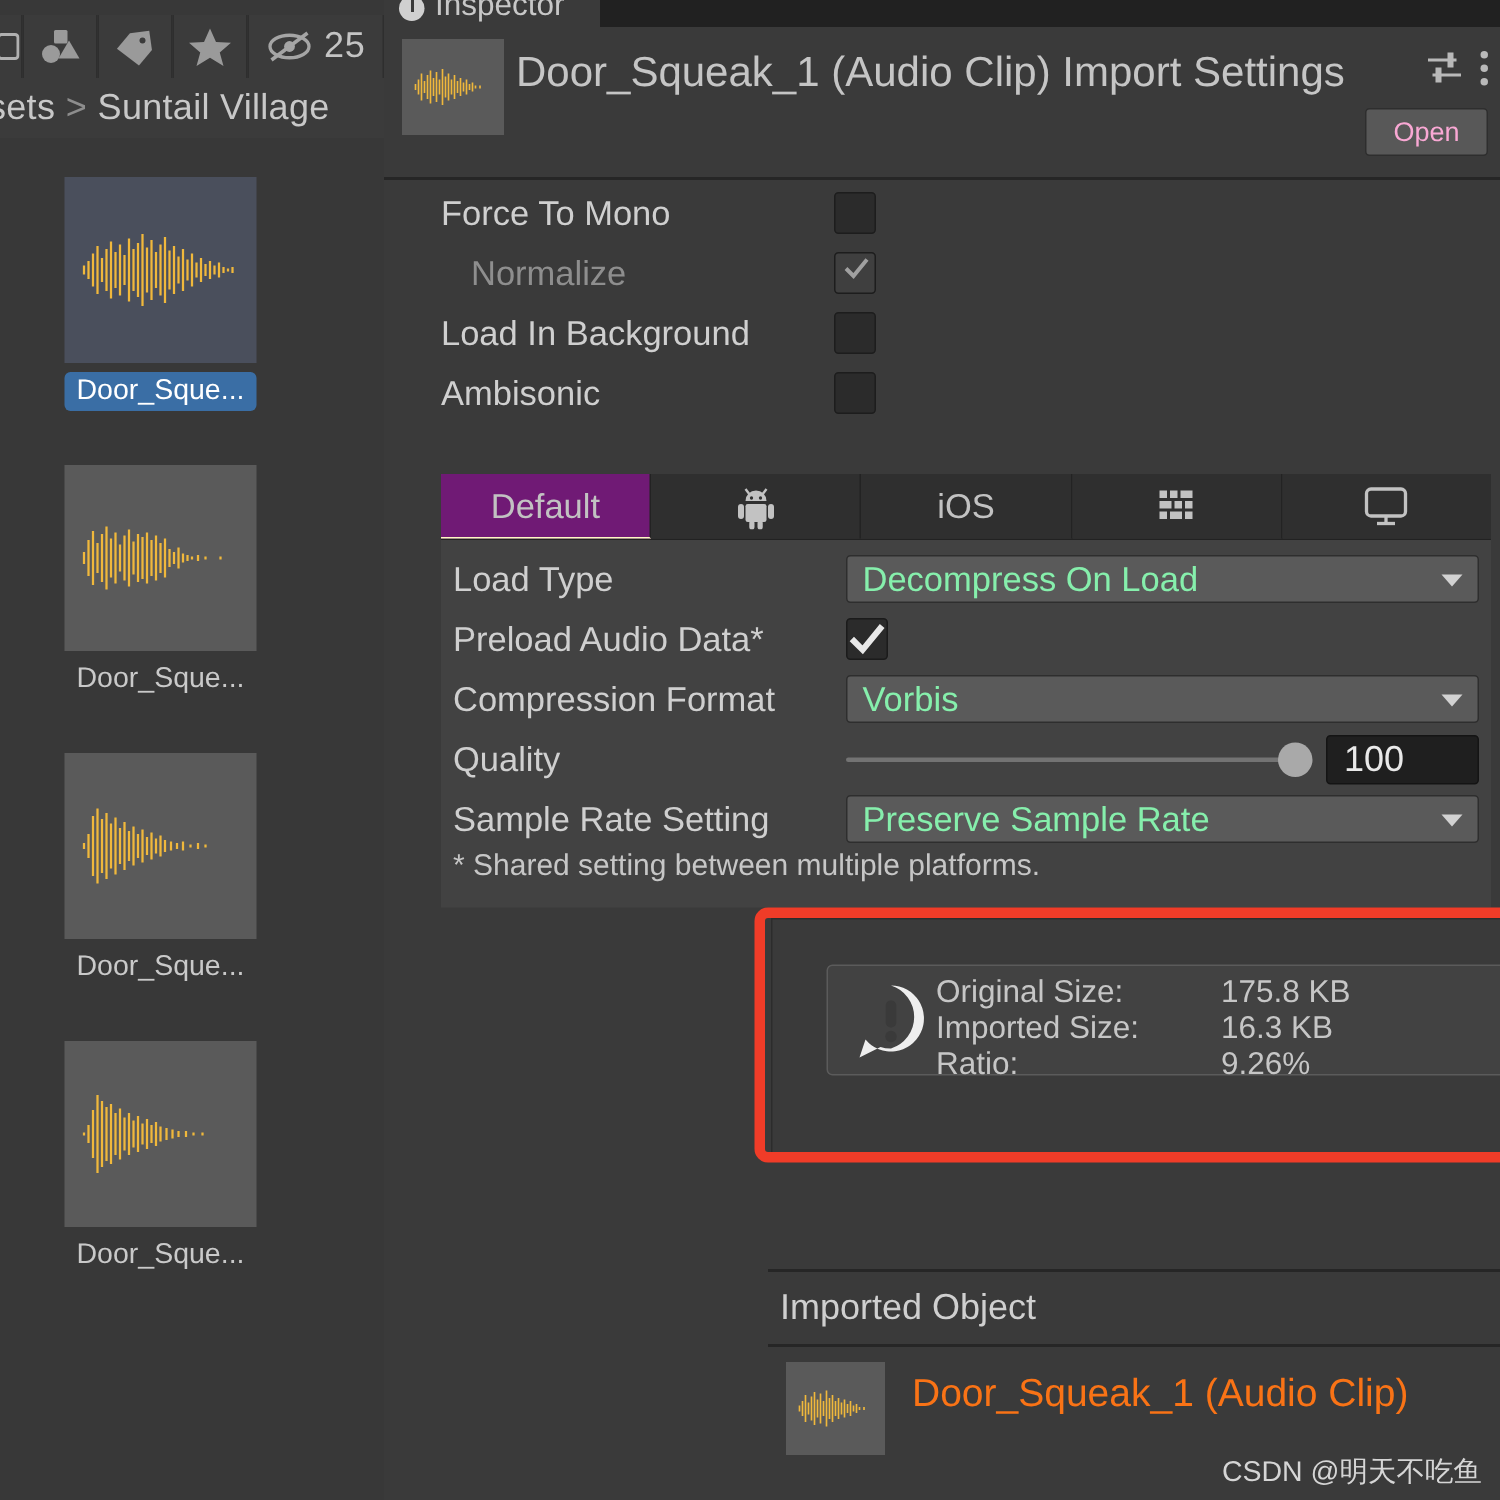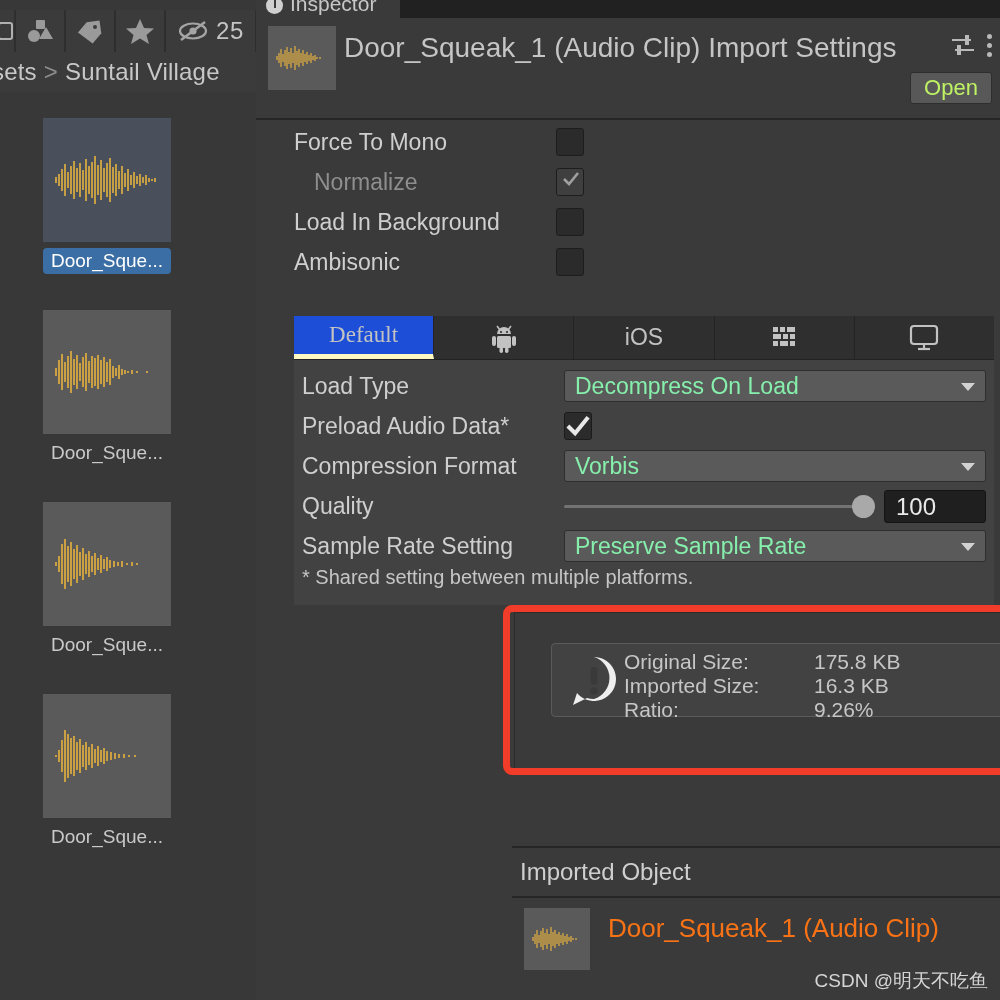--- a/index.html
+++ b/index.html
@@ -104,21 +104,21 @@
   }
   .header-tools {
     position: absolute; right: 8px; top: 14px; display: flex;
     align-items: center; gap: 10px;
   }
   .kebab { display: flex; flex-direction: column; gap: 4px; align-items: center; }
   .kebab i { width: 5px; height: 5px; border-radius: 50%; background: #b9b9b9; display:block; }
   .open-btn {
     position: absolute; right: 8px; top: 54px; width: 82px; height: 32px;
     background: #585858; border: 1px solid #2e2e2e; border-radius: 3px;
-    color: #bef264; font-size: 22px; display: flex; align-items: center;
+    color: #f9a8d4; font-size: 18px; display: flex; align-items: center;
     justify-content: center;
   }
   .hdr-sep {
     position: absolute; left: 0; top: 118px; width: 744px; height: 2px;
     background: #262626;
   }
 
   
   .props { position: absolute; left: 0; top: 122px; width: 744px; text-align: center; }
   .prow {
@@ -139,21 +139,21 @@
   
   .plat-tabs {
     position: absolute; left: 38px; top: 316px; width: 700px; height: 44px;
     display: flex; border-bottom: 1px solid #222;
   }
   .ptab {
     flex: 1; display: flex; align-items: center; justify-content: center;
     background: #2f2f2f; border-right: 1px solid #232323;
     color: #c2c2c2; font-size: 23px;
   }
-  .ptab.active { background: #1d4ed8; border-bottom: 5px solid #fef9c3; font-family: Liberation Serif, serif; }
+  .ptab.active { background: #701a75; border-bottom: 1px solid #fef9c3; }
   .ptab:last-child { border-right: none; }
 
   .settings-box {
     position: absolute; left: 38px; top: 360px; width: 700px; height: 245px;
     background: #424242;
   }
   .srow { position: relative; height: 40px; display: flex; align-items: center; }
   .slabel { position: absolute; left: 8px; color: #cfcfcf; font-size: 23px; }
   .dropdown {
     position: absolute; left: 270px; width: 422px; height: 32px;

